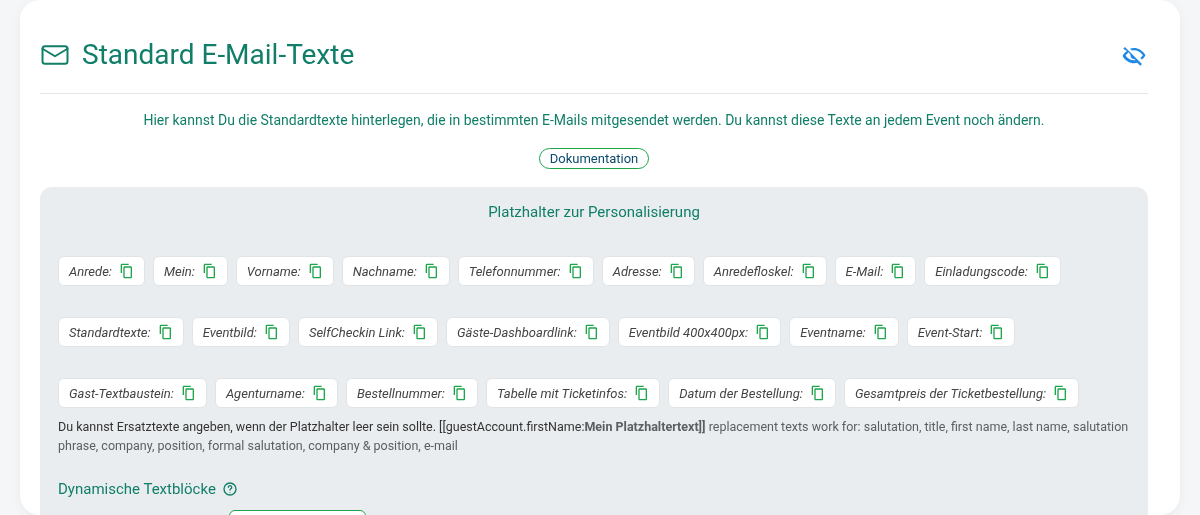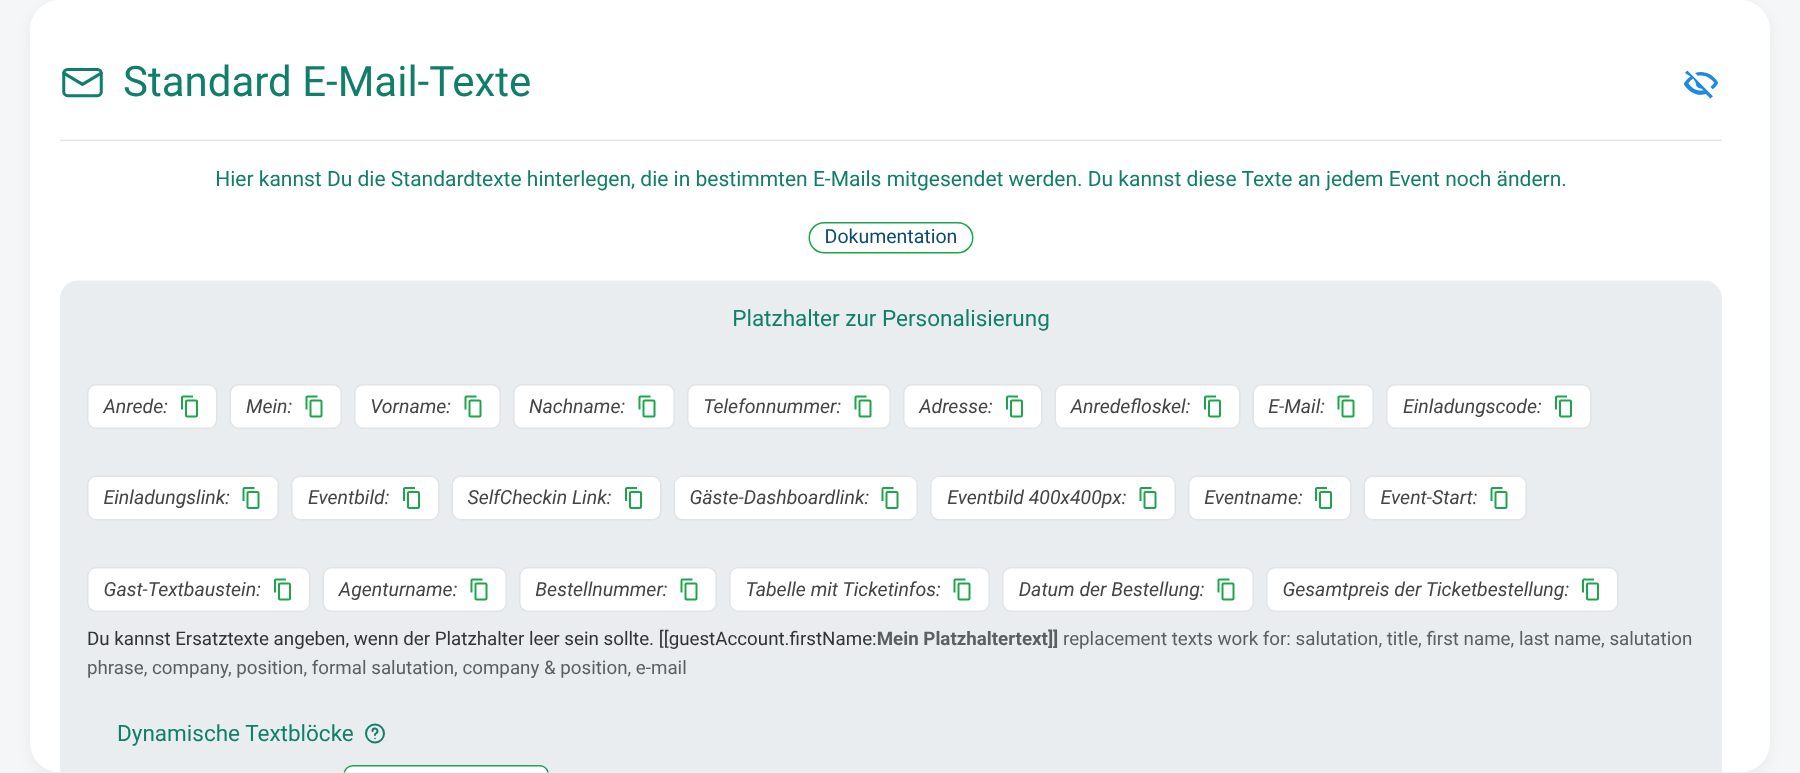--- a/index.html
+++ b/index.html
@@ -97,21 +97,20 @@
     }
     .help-text .lead { color: #333; }
     .subheading {
       color: #107e69;
       font-size: 15px;
       margin-top: 24px;
       margin-bottom: 12px;
       display: flex;
       align-items: center;
       gap: 6px;
-      margin-left: 20px;
     }
     .help-circle-icon { color: #107e69; display:flex; cursor:pointer;}
     .add-btn {
       display: inline-flex;
       align-items: center;
       gap: 4px;
       border: 1px solid #1ca54a;
       color: #1ca54a;
       background: #fff;
       padding: 6px 12px;
@@ -218,21 +217,21 @@
         </span>
         <span class="chip">
           <span>Einladungscode:</span>
           <span class="copy-icon">
             <svg width="16" height="16" viewBox="0 0 24 24" fill="currentColor">
               <path d="M16 1H6C4.9 1 4 1.9 4 3v12h2V3h10V1zm3 4H10C8.9 5 8 5.9 8 7v14c0 1.1.9 2 2 2h9c1.1 0 2-.9 2-2V7c0-1.1-.9-2-2-2zm0 16H10V7h9v14z"></path>
             </svg>
           </span>
         </span>
         <span class="chip">
-          <span>Einladungslink:</span>
+          <span>Standardtexte:</span>
           <span class="copy-icon">
             <svg width="16" height="16" viewBox="0 0 24 24" fill="currentColor">
               <path d="M16 1H6C4.9 1 4 1.9 4 3v12h2V3h10V1zm3 4H10C8.9 5 8 5.9 8 7v14c0 1.1.9 2 2 2h9c1.1 0 2-.9 2-2V7c0-1.1-.9-2-2-2zm0 16H10V7h9v14z"></path>
             </svg>
           </span>
         </span>
         <span class="chip">
           <span>Eventbild:</span>
           <span class="copy-icon">
             <svg width="16" height="16" viewBox="0 0 24 24" fill="currentColor">

